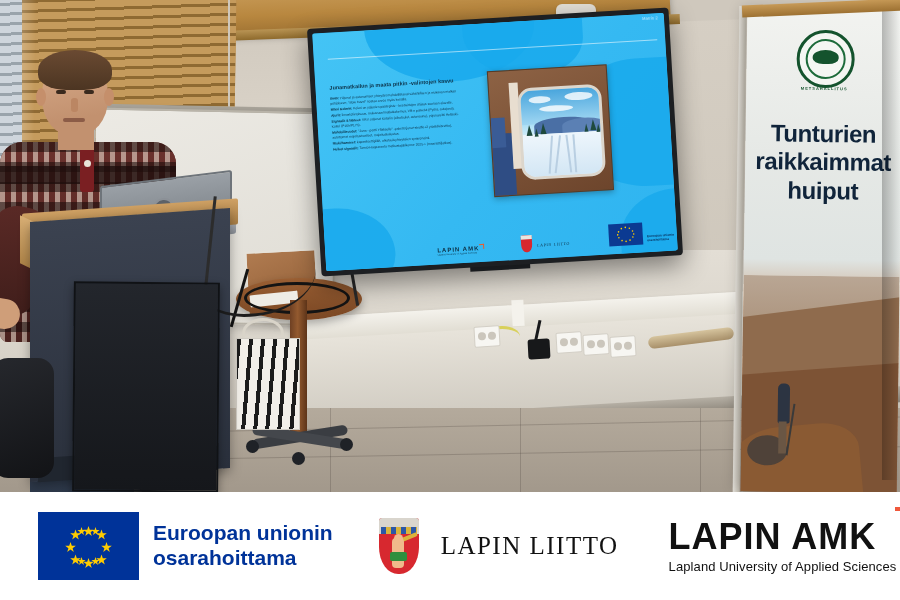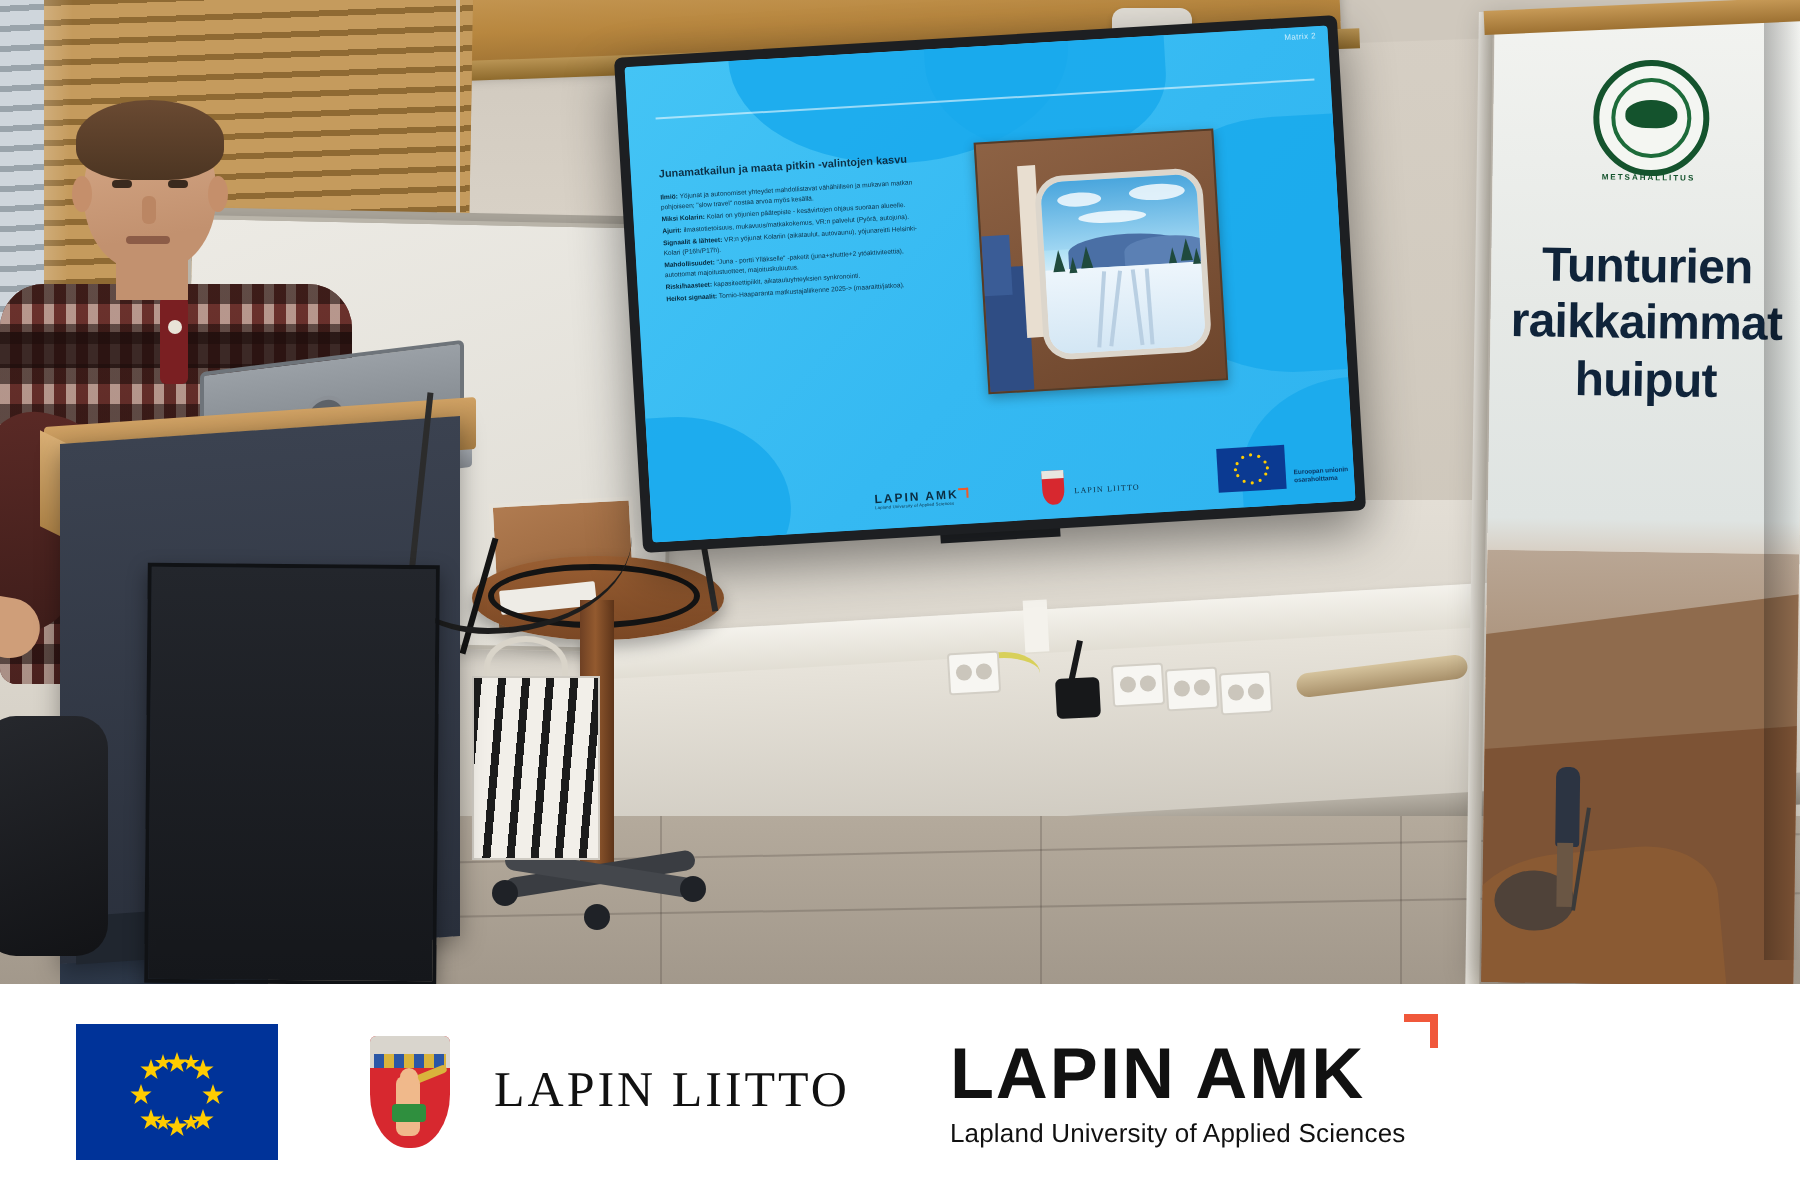--- a/index.html
+++ b/index.html
@@ -512,20 +512,24 @@
             <polygon points="37.5,42.5 38.8,46.3 42.8,46.3 39.6,48.7 40.8,52.5 37.5,50.1 34.2,52.5 35.4,48.7 32.2,46.3 36.2,46.3"></polygon>
             <polygon points="32.5,30 33.8,33.8 37.8,33.8 34.6,36.2 35.8,40 32.5,37.6 29.2,40 30.4,36.2 27.2,33.8 31.2,33.8"></polygon>
             <polygon points="37.5,17.5 38.8,21.3 42.8,21.3 39.6,23.7 40.8,27.5 37.5,25.1 34.2,27.5 35.4,23.7 32.2,21.3 36.2,21.3"></polygon>
             <polygon points="57.5,15 58.5,18 61.6,18 59.1,19.9 60,22.9 57.5,21 55,22.9 55.9,19.9 53.4,18 56.5,18"></polygon>
             <polygon points="43.5,15 44.5,18 47.6,18 45.1,19.9 46,22.9 43.5,21 41,22.9 41.9,19.9 39.4,18 42.5,18"></polygon>
             <polygon points="57.5,45 58.5,48 61.6,48 59.1,49.9 60,52.9 57.5,51 55,52.9 55.9,49.9 53.4,48 56.5,48"></polygon>
             <polygon points="43.5,45 44.5,48 47.6,48 45.1,49.9 46,52.9 43.5,51 41,52.9 41.9,49.9 39.4,48 42.5,48"></polygon>
           </g>
         </svg>
       </div>
+      <div class="f-eu-text">
+        <div>Euroopan unionin</div>
+        <div>osarahoittama</div>
+      </div>
     </div>
 
     <div class="f-liitto">
       <div class="coa">
         <div class="coa-crown"></div>
         <div class="coa-club"></div>
         <div class="coa-man"></div>
         <div class="coa-head"></div>
         <div class="coa-skirt"></div>
       </div>

